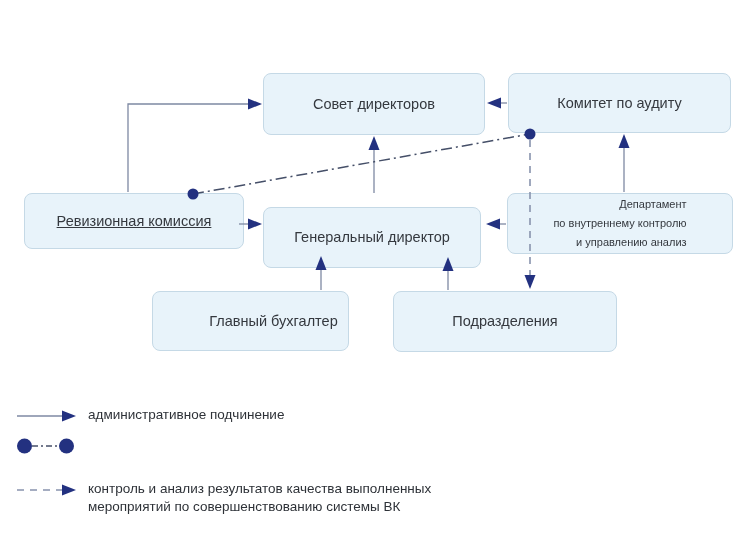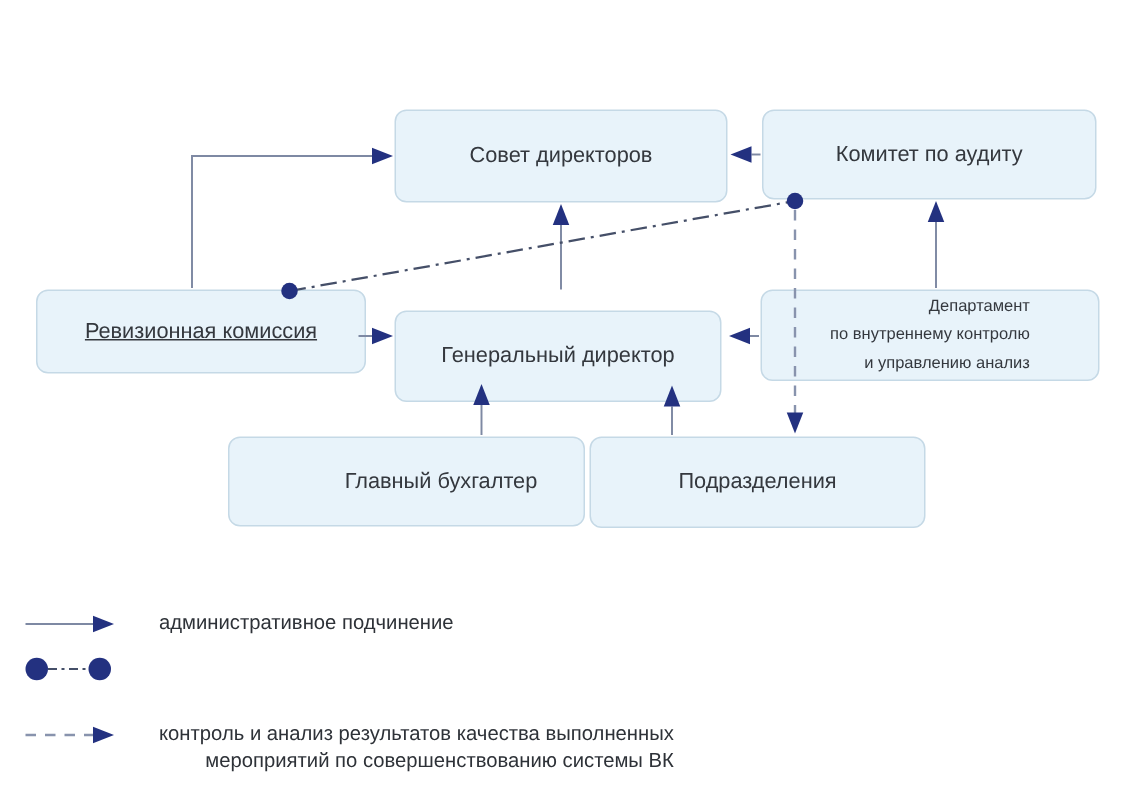--- a/index.html
+++ b/index.html
@@ -25,21 +25,21 @@
     font-size: 14.5px;
     line-height: 19px;
     z-index: 1;
   }
   .node.small-text { font-size: 11px; }
   #node-sovet    { left: 263px; top: 73px;  width: 222px; height: 62px; }
   #node-komitet  { left: 508px; top: 73px;  width: 223px; height: 60px; }
   #node-reviz    { left: 24px;  top: 193px; width: 220px; height: 56px; text-decoration: underline; }
   #node-gendir   { left: 263px; top: 194px; width: 218px; height: 61px; margin-top: 13px; }
   #node-depart   { left: 507px; top: 193px; width: 226px; height: 61px; }
-  #node-glavbuh  { left: 152px; top: 291px; width: 238px; height: 60px; padding-left: 46px; }
+  #node-glavbuh  { left: 152px; top: 291px; width: 197px; height: 60px; padding-left: 46px; }
   #node-podraz   { left: 393px; top: 291px; width: 224px; height: 61px; }
 
   .connector-layer {
     position: absolute;
     left: 0; top: 0;
     z-index: 2;
     pointer-events: none;
   }
   .edge-line    { stroke: var(--c-line, #7e89a3); stroke-width: 1.3; fill: none; }
   .edge-head    { fill: var(--c-navy, #233180); stroke: none; }
@@ -57,25 +57,24 @@
   }
   #legend-row-1 { top: 406px; }
   #legend-row-2 { top: 436px; }
   #legend-row-3 { top: 480px; }
   .legend-symbol {
     width: 62px;
     height: 20px;
     flex: 0 0 62px;
   }
   .legend-text {
-    margin-left: 28px;
+    margin-left: 10px;
     font-size: 13.5px;
     line-height: 18px;
     color: var(--c-legend-text, #2e3238);
-    text-align: right;
   }
   .legend-text span { display: block; }
 </style>
 </head>
 <body>
 
 <div class="canvas">
 
   <div class="node" id="node-sovet">
     <span>Совет директоров</span>

